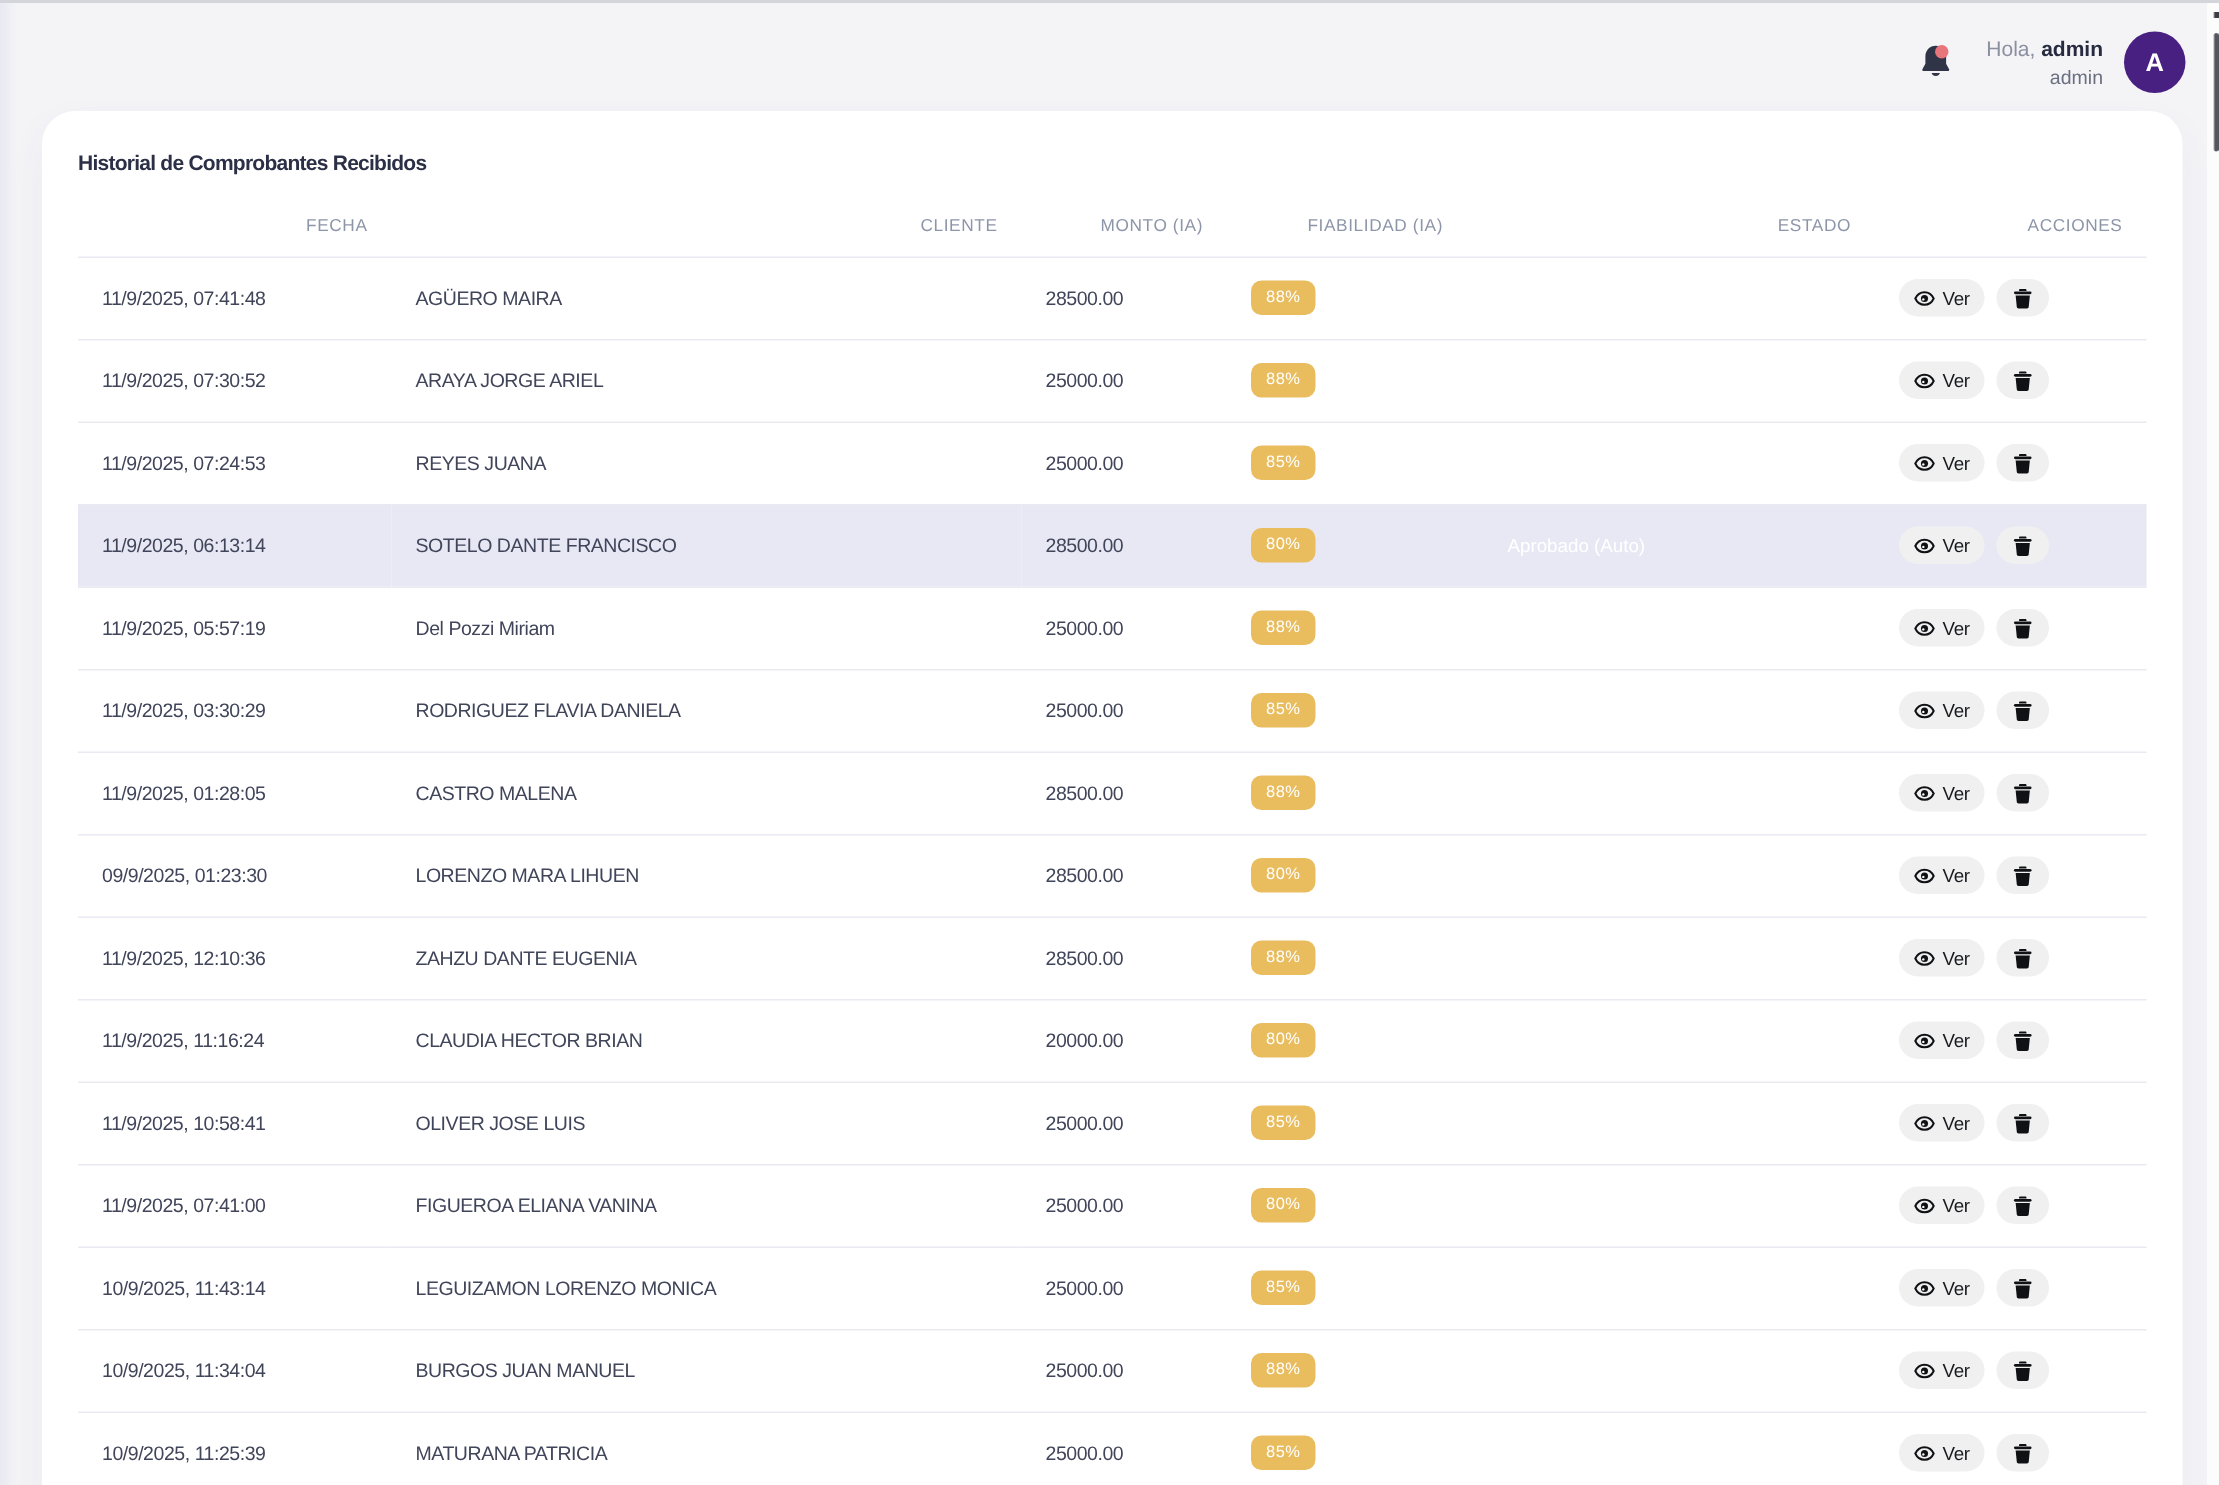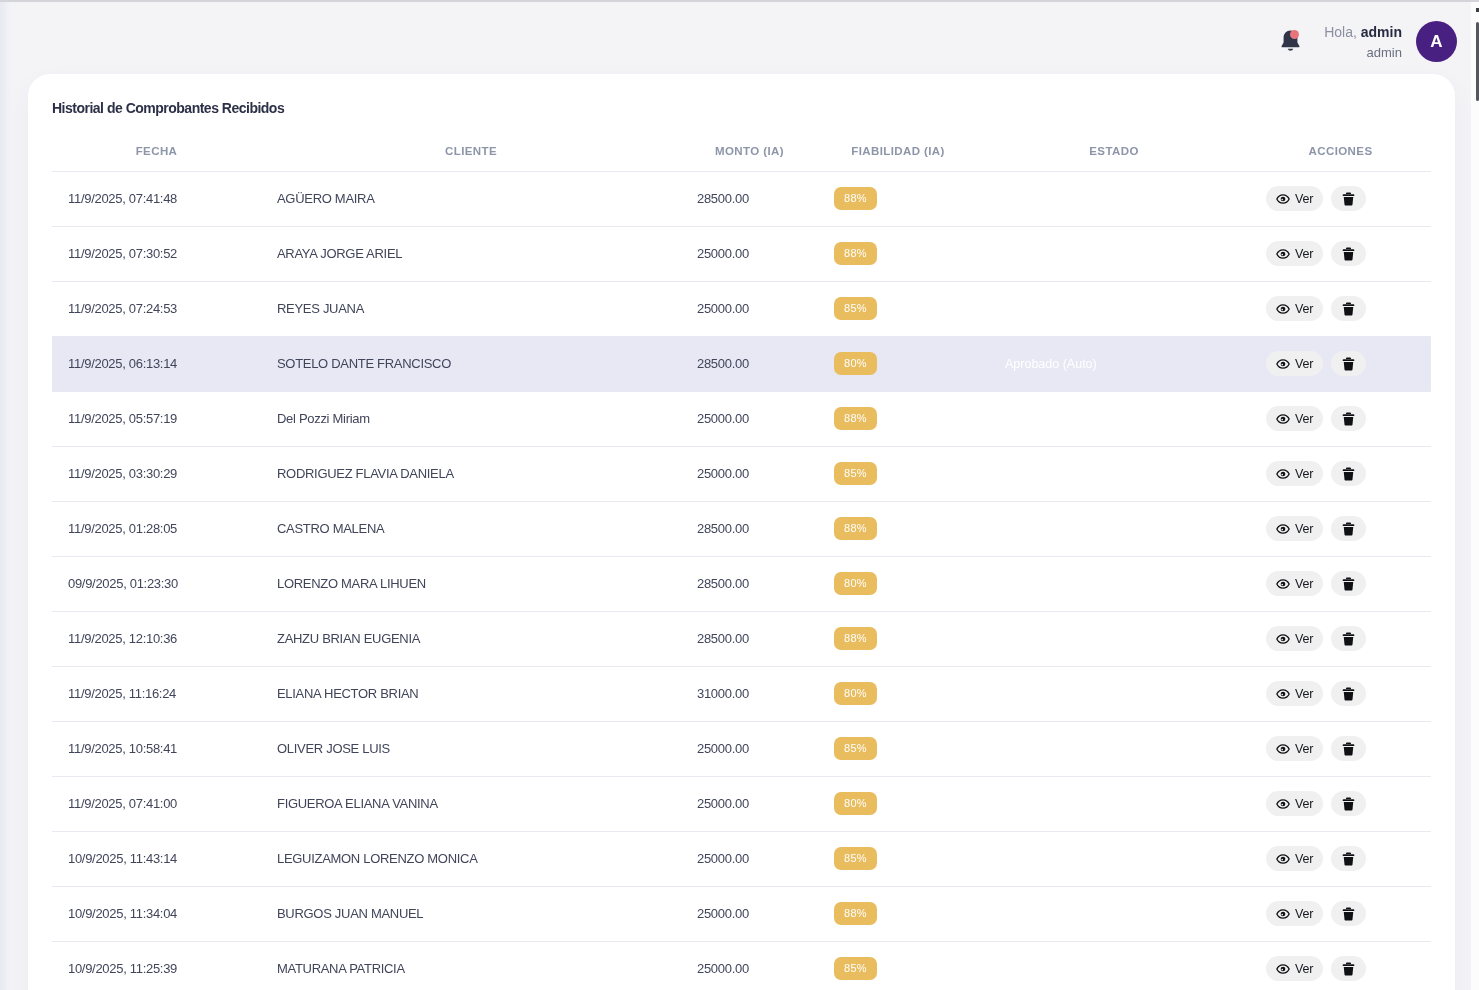--- a/index.html
+++ b/index.html
@@ -38,22 +38,22 @@
                 line-height:21px; margin-bottom:12px; }
 
   table { border-collapse:collapse; table-layout:fixed; width:1379px; }
   col.c-fecha  { width:209px; }
   col.c-cliente{ width:420px; }
   col.c-monto  { width:137px; }
   col.c-fiab   { width:160px; }
   col.c-estado { width:272px; }
   col.c-acc    { width:181px; }
 
-  th { height:40px; text-align:center; vertical-align:middle; padding:0 16px;
-       font-size:11.5px; font-weight:700; letter-spacing:0.4px; color:#8d95a9;
+  th { height:40px; text-align:right; vertical-align:middle; padding:0 16px;
+       font-size:11.5px; font-weight:400; letter-spacing:0.4px; color:#8d95a9;
        border-bottom:1px solid #e9e9f2; text-transform:uppercase; white-space:nowrap; }
   td { height:55px; vertical-align:middle; padding:0 16px; border-bottom:1px solid #e9e9f2;
        font-size:13px; letter-spacing:-0.3px; color:#40455a; white-space:nowrap; }
   tr.highlight td { background:#e8e8f5; }
 
   .fiab-badge { display:inline-block; background:#e9bc5e; color:#fff; font-size:11px;
                 font-weight:400; letter-spacing:0.3px; line-height:11px; padding:6px 10px;
                 border-radius:7px; }
   .estado-badge { display:inline-block; color:#ffffff; font-size:12.5px; letter-spacing:0;
                   padding:0 11px; }
@@ -317,21 +317,21 @@
                   <path fill="#101114" d="M5.2 0.6h3.6c0.5 0 0.9 0.4 0.9 0.9v0.7H4.3V1.5c0-0.5 0.4-0.9 0.9-0.9z"></path>
                   <rect x="0.7" y="2.5" width="12.6" height="1.9" rx="0.95" fill="#101114"></rect>
                   <path fill="#101114" d="M1.9 5.4h10.2l-0.8 8.1c-0.06 0.7-0.6 1.1-1.3 1.1H4c-0.7 0-1.24-0.4-1.3-1.1z"></path>
                 </svg>
               </button>
             </span>
           </td>
         </tr>
         <tr>
           <td>11/9/2025, 12:10:36</td>
-          <td>ZAHZU BRIAN EUGENIA</td>
+          <td>ZAHZU DANTE EUGENIA</td>
           <td>28500.00</td>
           <td><span class="fiab-badge">88%</span></td>
           <td></td>
           <td>
             <span class="actions">
               <button class="btn btn-ver">
                 <svg width="14" height="14" viewBox="0 0 16 16" aria-hidden="true">
                   <path d="M8 3.2C4.9 3.2 2.3 5.1 1 8c1.3 2.9 3.9 4.8 7 4.8S13.7 10.9 15 8c-1.3-2.9-3.9-4.8-7-4.8z" fill="none" stroke="#101114" stroke-width="1.5"></path>
                   <circle cx="8" cy="8" r="2.7" fill="#101114"></circle>
                   <circle cx="7.1" cy="8.7" r="0.9" fill="#ffffff"></circle>
@@ -343,22 +343,22 @@
                   <path fill="#101114" d="M5.2 0.6h3.6c0.5 0 0.9 0.4 0.9 0.9v0.7H4.3V1.5c0-0.5 0.4-0.9 0.9-0.9z"></path>
                   <rect x="0.7" y="2.5" width="12.6" height="1.9" rx="0.95" fill="#101114"></rect>
                   <path fill="#101114" d="M1.9 5.4h10.2l-0.8 8.1c-0.06 0.7-0.6 1.1-1.3 1.1H4c-0.7 0-1.24-0.4-1.3-1.1z"></path>
                 </svg>
               </button>
             </span>
           </td>
         </tr>
         <tr>
           <td>11/9/2025, 11:16:24</td>
-          <td>ELIANA HECTOR BRIAN</td>
-          <td>31000.00</td>
+          <td>CLAUDIA HECTOR BRIAN</td>
+          <td>20000.00</td>
           <td><span class="fiab-badge">80%</span></td>
           <td></td>
           <td>
             <span class="actions">
               <button class="btn btn-ver">
                 <svg width="14" height="14" viewBox="0 0 16 16" aria-hidden="true">
                   <path d="M8 3.2C4.9 3.2 2.3 5.1 1 8c1.3 2.9 3.9 4.8 7 4.8S13.7 10.9 15 8c-1.3-2.9-3.9-4.8-7-4.8z" fill="none" stroke="#101114" stroke-width="1.5"></path>
                   <circle cx="8" cy="8" r="2.7" fill="#101114"></circle>
                   <circle cx="7.1" cy="8.7" r="0.9" fill="#ffffff"></circle>
                 </svg>

